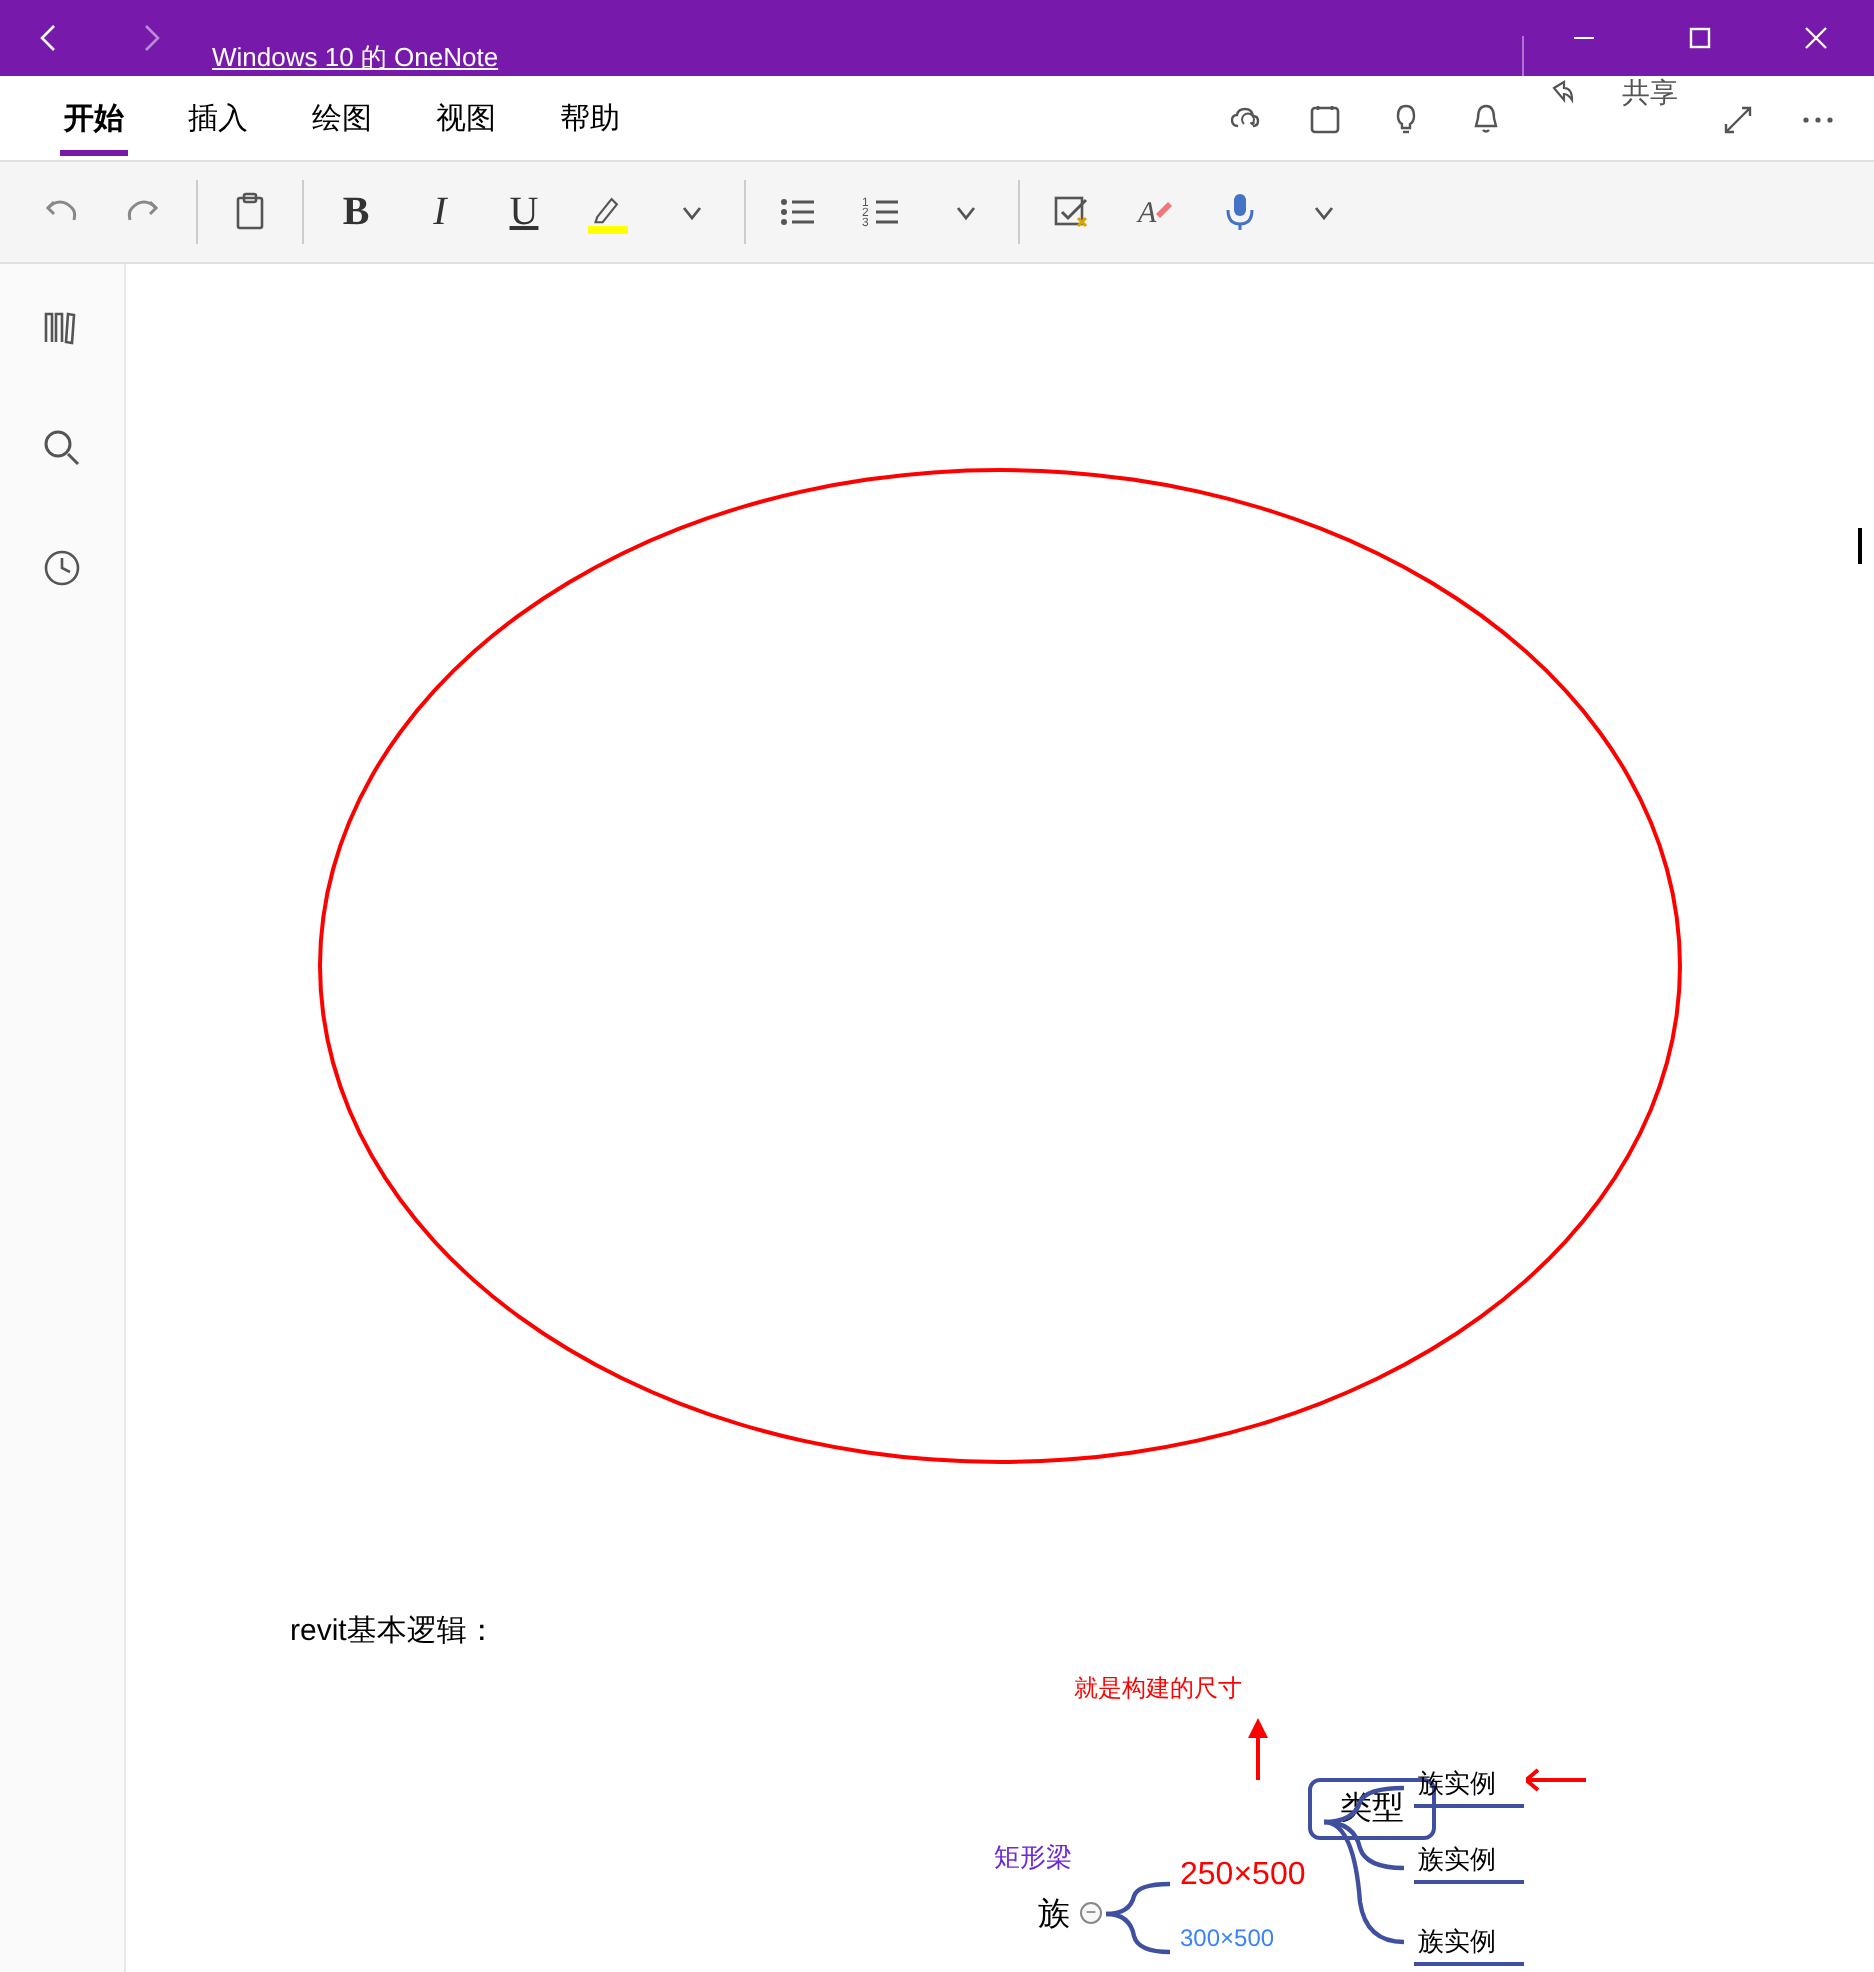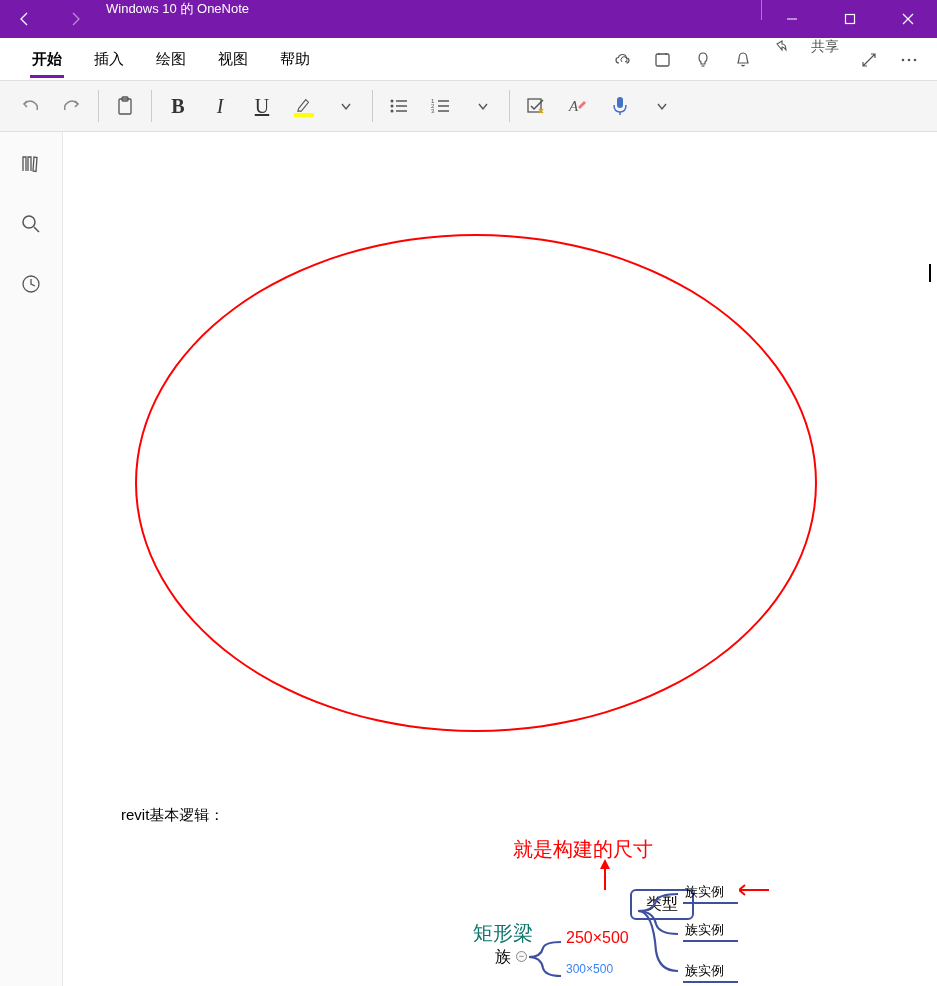--- a/index.html
+++ b/index.html
@@ -3,21 +3,21 @@
   <meta charset="utf-8">
   <style>
     * { box-sizing: border-box; margin: 0; padding: 0; }
     body {
       font-family: "Microsoft YaHei", "Segoe UI", sans-serif;
       width: 937px; height: 986px; overflow: hidden;
       background: #fff; font-size: 14px;
     }
     .titlebar {
       height: 38px; background: #7719AA; color: #fff;
-      display: flex; align-items: flex-start;
+      display: flex; align-items: flex-end; text-decoration: underline;
     }
     .nav-btn {
       width: 50px; height: 38px; display: flex; align-items: center; justify-content: center;
     }
     .nav-btn.fwd { opacity: 0.5; }
     .title-text { flex: 1; padding-left: 6px; font-size: 13px; }
     .win-btn {
       width: 58px; height: 38px; display: flex; align-items: center; justify-content: center;
     }
     .win-divider { width: 1px; height: 20px; background: rgba(255,255,255,0.4); margin: 0 1px; }
@@ -50,21 +50,21 @@
     .tb-btn {
       min-width: 40px; height: 44px; display: flex; align-items: center; justify-content: center;
       color: #333;
     }
     .tb-btn.bold { font-weight: bold; font-size: 20px; font-family: "Times New Roman", serif;}
     .tb-btn.italic { font-style: italic; font-size: 20px; font-family: "Times New Roman", serif;}
     .tb-btn.underline { text-decoration: underline; font-size: 20px; font-family: "Times New Roman", serif;}
     .tb-sep { width: 1px; height: 32px; background: #ccc; margin: 0 4px; }
     .highlight-under { border-bottom: 4px solid #FFFF00; padding-bottom: 1px;}
     
-    .body-area { display: flex; height: calc(986px - 38px - 43px - 51px); position: relative;}
+    .body-area { display: flex; height: calc(986px - 38px - 43px - 51px); position: relative; gap: 24px;}
     .sidebar {
       width: 63px; background: #fafafa; border-right: 1px solid #e8e8e8;
       display: flex; flex-direction: column; align-items: center; padding-top: 12px; gap: 20px;
     }
     .sb-icon { width: 40px; height: 40px; display:flex; align-items:center; justify-content:center; color: #555;}
     .canvas { flex: 1; position: relative; background: #fff; overflow: hidden;}
     .ellipse {
       position: absolute; left: 72px; top: 102px;
       width: 682px; height: 498px;
       border: 2px solid red; border-radius: 50%;
@@ -78,32 +78,32 @@
     .diagram {
       position: absolute; left: 350px; top: 702px; width: 470px; height: 160px;
       font-size: 14px;
     }
     .diagram .box-type {
       position: absolute; left: 169px; top: 55px;
       border: 2.5px solid #4050A0; border-radius: 6px;
       padding: 3px 14px; font-size: 16px; color:#000; background:#fff;margin-left:48px;
     }
     .diagram .dim-note {
-      position: absolute; left: 100px; top: 2px; color:red; font-size: 20px;
+      position: absolute; left: 100px; top: 2px; color:red; font-size: 12px;
     }
     .diagram .arrow-up {
       position: absolute; left: 187px; top: 25px; width: 0; height: 0;
       border-left: 5px solid transparent; border-right: 5px solid transparent;
       border-bottom: 10px solid red;
     }
     .diagram .arrow-stem {
       position:absolute; left: 191px; top:34px; width:2px; height:22px; background:red;
     }
     .diagram .rect-beam {
-      position: absolute; left: 60px; top: 86px; color:#0f766e; font-size:20px;
+      position: absolute; left: 60px; top: 86px; color:#6d28d9; font-size:13px;
     }
     .diagram .fam {
       position: absolute; left: 82px; top: 113px; color:#000; font-size:16px;
     }
     .diagram .dim1 {
       position: absolute; left: 153px; top: 95px; color:red; font-size:16px;text-align:right;
     }
     .diagram .dim2 {
       position: absolute; left: 153px; top: 128px; color:#3b82f6; font-size:12px;
     }

